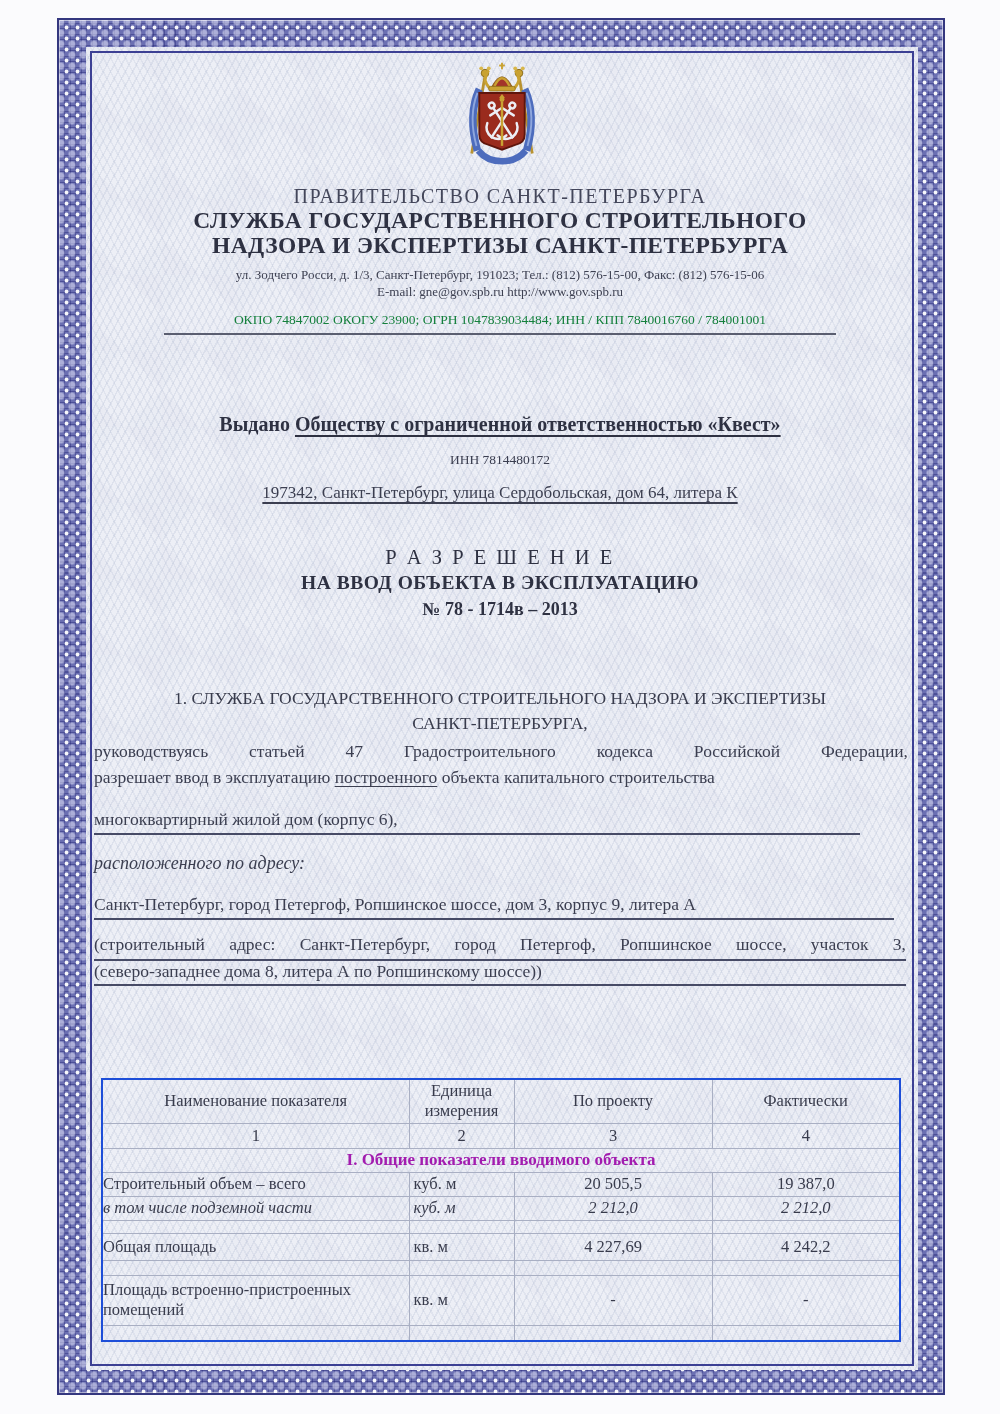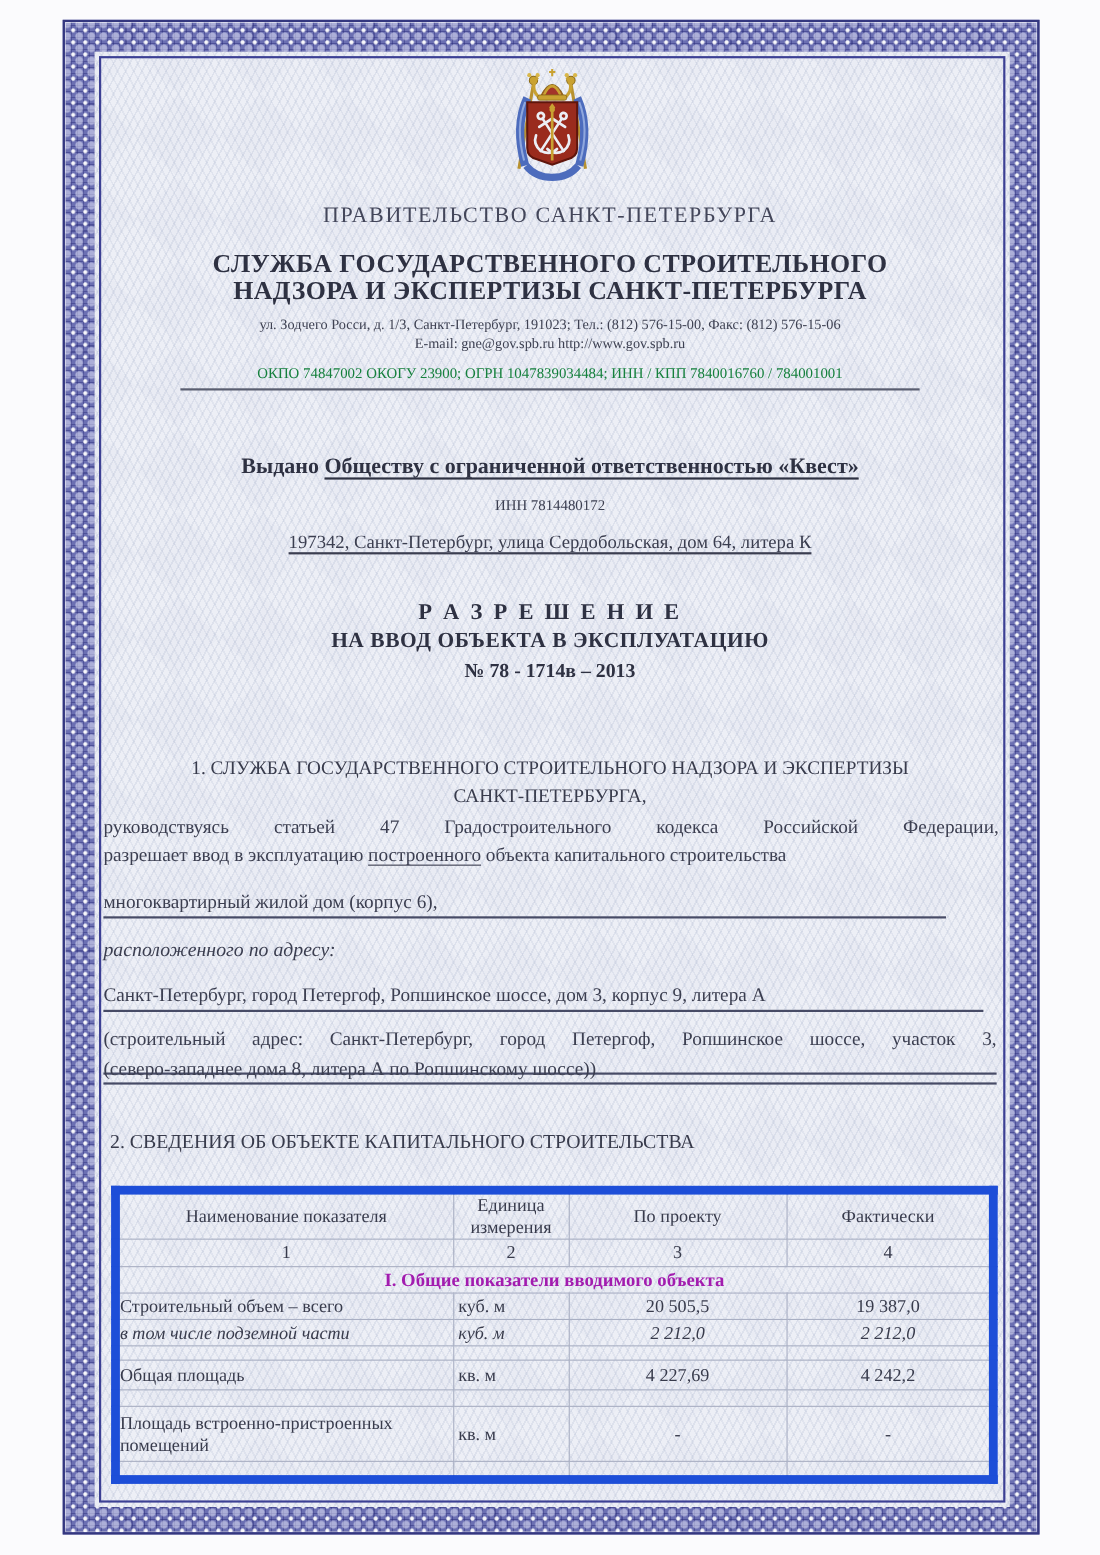--- a/index.html
+++ b/index.html
@@ -38,61 +38,61 @@
     outline-offset:-6px;
   }
   
   .content{position:absolute;inset:0;}
   .abs{position:absolute;}
   .ctr{text-align:center;}
 
   .emblem{left:450px;top:56px;width:104px;height:124px;}
 
   .org-header{left:90px;top:185px;width:820px;}
-  .gov-line{font-size:20px;letter-spacing:1.5px;color:#43465a;margin-bottom:20px;}
+  .gov-line{font-size:20px;letter-spacing:1.5px;color:#43465a;margin-bottom:0;}
   .svc-line{font-size:23.5px;font-weight:bold;letter-spacing:.4px;color:#2e3142;line-height:1.05;}
   .contact-line{font-size:13px;line-height:1.25;color:#3e4152;}
   .contact-first{margin-top:10px;}
   .codes-line{font-size:13.5px;color:#15803d;margin-top:12px;}
   .head-rule{height:0;border-bottom:2.5px solid #5a5e70;width:672px;margin:5px auto 0;}
 
   .issued-block{left:90px;top:413px;width:820px;}
   .issued-line{font-size:20px;font-weight:bold;color:#2e3142;}
   .u-bold{text-decoration:underline;text-decoration-thickness:2px;text-underline-offset:4px;}
   .inn-line{font-size:13.5px;margin-top:16px;}
   .recipient-addr{font-size:17px;margin-top:15px;text-decoration:underline;text-decoration-thickness:1.5px;text-underline-offset:4px;}
 
   .title-block{left:90px;top:546px;width:820px;color:#2e3142;}
-  .title-word{font-size:20.5px;font-weight:bold;letter-spacing:2.5px;}
+  .title-word{font-size:20.5px;font-weight:normal;letter-spacing:2.5px;}
   .title-sub{font-size:19.5px;font-weight:bold;letter-spacing:.5px;margin-top:3px;}
   .title-num{font-size:18px;font-weight:bold;margin-top:5px;}
 
   .s1-heading{left:90px;top:686px;width:820px;font-size:17.5px;line-height:1.4;color:#383b4c;}
   .s1-para{left:94px;top:738px;width:814px;font-size:17.5px;line-height:1.5;}
   .just{text-align:justify;text-align-last:justify;}
   .u-word{text-decoration:underline;text-underline-offset:3px;}
 
   .field-line{font-size:17.5px;border-bottom:2px solid #474b66;padding-bottom:3px;}
   .object-line{left:94px;top:809px;width:766px;}
   .located-label{left:94px;top:853px;font-size:18px;font-style:italic;}
   .addr-line{left:94px;top:894px;width:800px;}
-  .constr-line1{left:94px;top:934px;width:812px;padding-bottom:20px;}
+  .constr-line1{left:94px;top:934px;width:812px;padding-bottom:4px;}
   .constr-line2{left:94px;top:961px;width:812px;padding-bottom:2px;}
 
   .s2-heading{left:100px;top:1028px;width:810px;font-size:18px;color:#383b4c;}
 
   
   .obj-table{position:absolute;left:101px;top:1078px;width:798px;border-collapse:collapse;table-layout:fixed;}
   .obj-table td{
     border:1px solid #a9afc3;
     font-size:16.5px;color:#383b4c;
     text-align:center;vertical-align:middle;
     padding:0 4px;overflow:hidden;
   }
-  .obj-table{border:8px solid #1d4ed8;}
+  .obj-table{border:2px solid #1d4ed8;}
   .col-name{width:307px;} .col-unit{width:105px;} .col-proj{width:198px;} .col-fact{width:188px;}
   .h-head{height:44px;} .h-num{height:25px;} .h-grp{height:24px;}
   .h-row{height:24px;} .h-sp1{height:13px;} .h-row2{height:27px;} .h-sp2{height:15px;}
   .h-tall{height:50px;} .h-end{height:16px;}
   .obj-table td.cell-left{text-align:left;padding-left:0;}
   .obj-table td.cell-unit{text-align:left;padding-left:4px;}
   .obj-table .group-hdr{font-weight:bold;font-size:17px;color:#a21caf;}
   .row-italic td{font-style:italic;}
 </style>
 </head>
@@ -204,21 +204,20 @@
 
   <div class="abs field-line object-line">многоквартирный жилой дом (корпус 6),</div>
 
   <div class="abs located-label">расположенного по адресу:</div>
 
   <div class="abs field-line addr-line">Санкт-Петербург, город Петергоф, Ропшинское шоссе, дом 3, корпус 9, литера А</div>
 
   <div class="abs field-line constr-line1 just">(строительный адрес: Санкт-Петербург, город Петергоф, Ропшинское шоссе, участок 3,</div>
   <div class="abs field-line constr-line2">(северо-западнее дома 8, литера А по Ропшинскому шоссе))</div>
 
-  <div class="abs s2-heading">2. СВЕДЕНИЯ ОБ ОБЪЕКТЕ КАПИТАЛЬНОГО СТРОИТЕЛЬСТВА</div>
 
   <table class="obj-table">
     <colgroup>
       <col class="col-name">
         <col class="col-unit">
         <col class="col-proj">
         <col class="col-fact">
     </colgroup>
     <tbody>
       <tr class="h-head">

